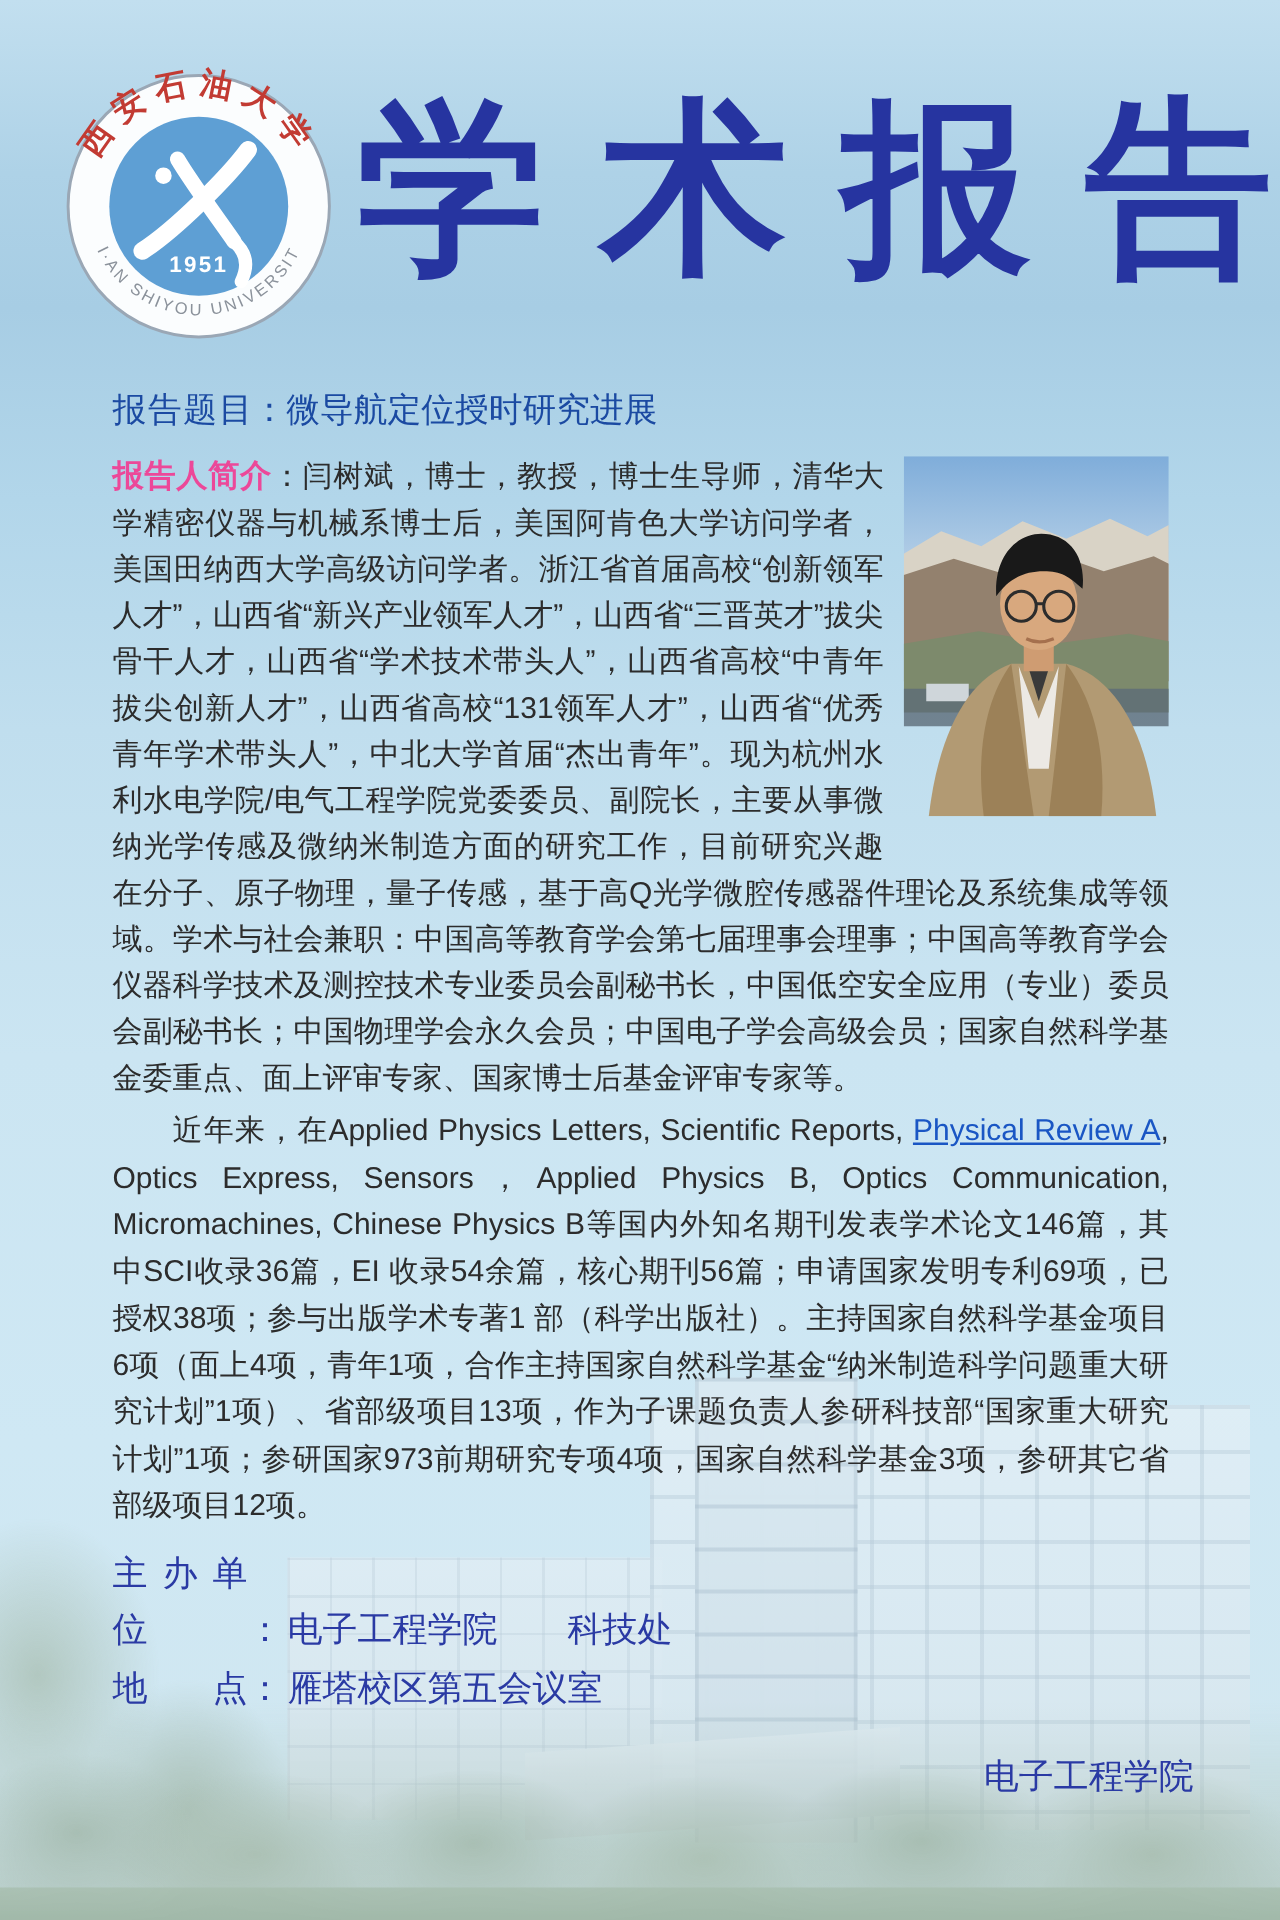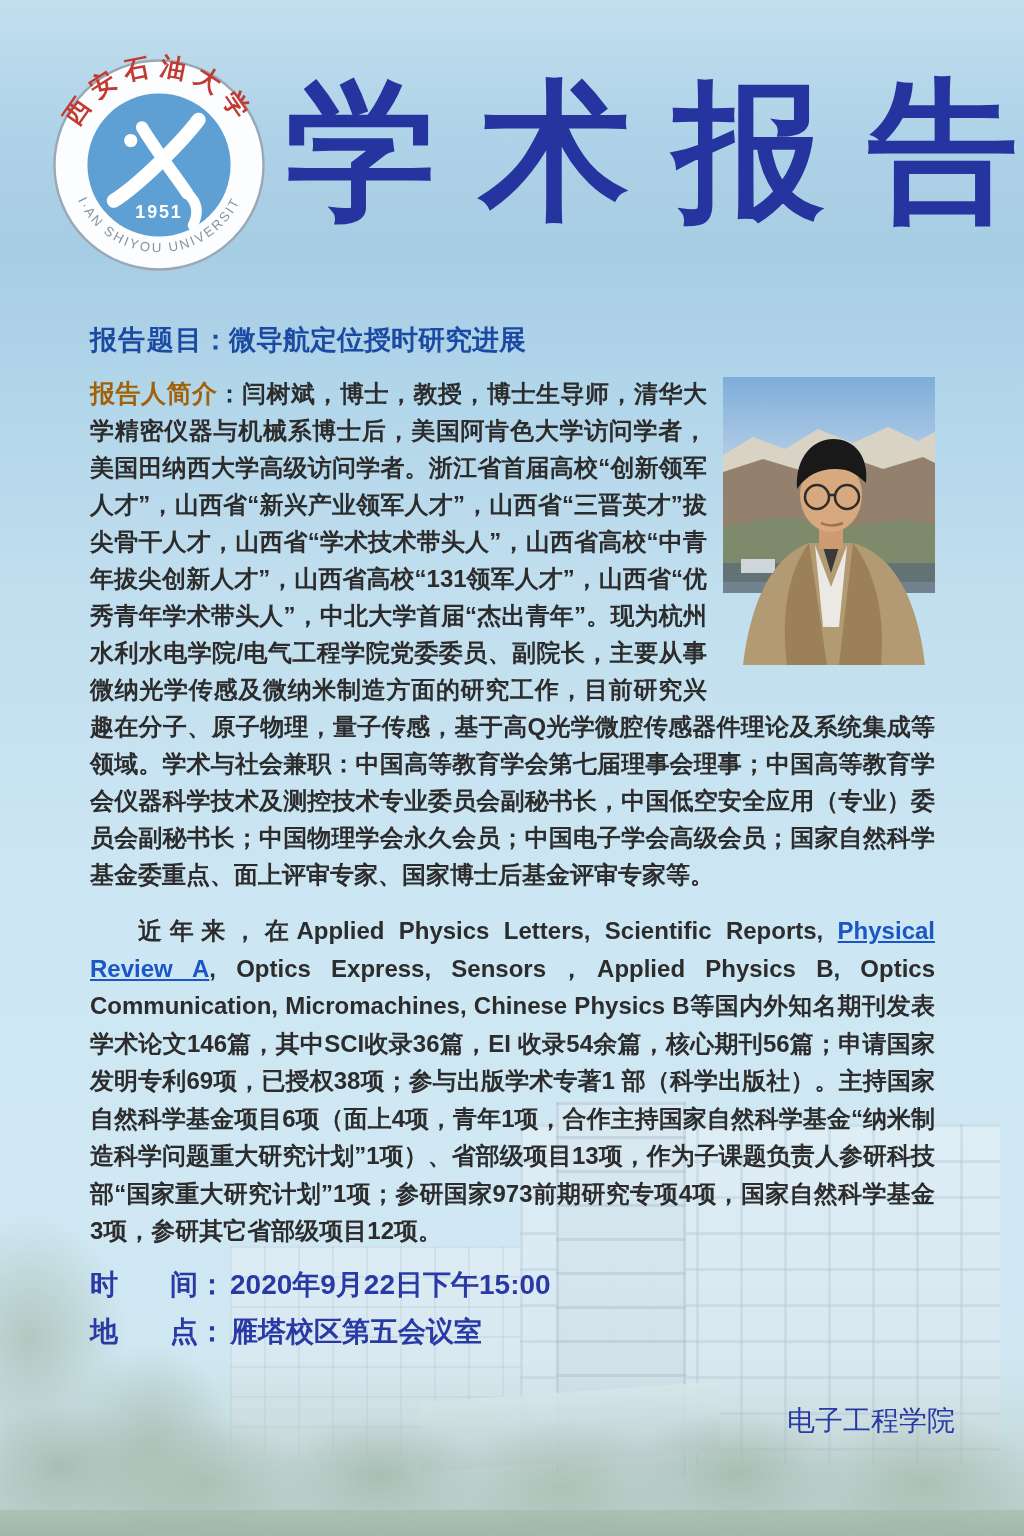--- a/index.html
+++ b/index.html
@@ -67,32 +67,32 @@
   .logo { position:absolute; left:46px; top:52px; width:226px; height:226px; }
   .title {
     position:absolute; left:286px; top:52px; width:700px;
     font-family:"Liberation Serif", serif;
     font-weight:bold; font-size:150px; line-height:200px;
     letter-spacing:44px; white-space:nowrap;
     color:#2634a0;
   }
 
   
-  .content { position:absolute; left:90px; top:318px; width:845px;font-weight:bold; }
+  .content { position:absolute; left:90px; top:306px; width:845px; }
 
   .meta-row { font-size:27px; line-height:45px; color:#1b4aa2; white-space:pre; }
   .meta-label { display:inline-block; width:112px; text-align:justify; text-align-last:justify; }
   .meta-colon { display:inline-block; }
 
   .bio { margin-top:12px; font-size:24px; line-height:37px; text-align:justify;
          color:#2c2c2c; }
-  .bio b { color:#a16207; font-size:25px; }
+  .bio b { color:#ec4899; font-size:25px; }
   .speaker-photo { float:right; width:212px; height:288px; margin:2px 0 8px 16px; }
 
-  .para2 { margin-top:19px; font-size:24px; line-height:37.5px; text-align:justify;
+  .para2 { margin-top:5px; font-size:24px; line-height:37.5px; text-align:justify;
            text-indent:2em; color:#2c2c2c; }
   .journal-link { color:#1a56c4; text-decoration:underline; cursor:pointer; }
 
   
   .footer { margin-top:12px; color:#2a3aa4; font-size:28px; }
   .f-row { line-height:45px; }
   .f-label { display:inline-block; width:108px; text-align:justify; text-align-last:justify;
              vertical-align:bottom; }
   .f-value { margin-left:4px; }
   .f-row.indent { padding-left:128px; }
@@ -177,20 +177,20 @@
         <circle cx="124" cy="120" r="12" fill="none" stroke="#2c2c2c" stroke-width="2.5"></circle>
         <line x1="106" y1="118" x2="112" y2="118" stroke="#2c2c2c" stroke-width="2.5"></line>
         <path d="M 98 146 Q 108 151 120 146" stroke="#a5704e" stroke-width="2.5" fill="none"></path>
       </g>
     </svg><b>报告人简介</b><span>：</span><span>闫树斌，博士，教授，博士生导师，清华大学精密仪器与机械系博士后，美国阿肯色大学访问学者，美国田纳西大学高级访问学者。浙江省首届高校“创新领军人才”，山西省“新兴产业领军人才”，山西省“三晋英才”拔尖骨干人才，山西省“学术技术带头人”，山西省高校“中青年拔尖创新人才”，山西省高校“131领军人才”，山西省“优秀青年学术带头人”，中北大学首届“杰出青年”。现为杭州水利水电学院/电气工程学院党委委员、副院长，主要从事微纳光学传感及微纳米制造方面的研究工作，目前研究兴趣在分子、原子物理，量子传感，基于高Q光学微腔传感器件理论及系统集成等领域。学术与社会兼职：中国高等教育学会第七届理事会理事；中国高等教育学会仪器科学技术及测控技术专业委员会副秘书长，中国低空安全应用（专业）委员会副秘书长；中国物理学会永久会员；中国电子学会高级会员；国家自然科学基金委重点、面上评审专家、国家博士后基金评审专家等。</span>
   </p>
 
   <p class="para2"><span>近年来，在Applied Physics Letters, Scientific Reports, </span><a class="journal-link">Physical Review A</a><span>, Optics Express, Sensors，Applied Physics B, Optics Communication, Micromachines, Chinese Physics B等国内外知名期刊发表学术论文146篇，其中SCI收录36篇，EI 收录54余篇，核心期刊56篇；申请国家发明专利69项，已授权38项；参与出版学术专著1 部（科学出版社）。主持国家自然科学基金项目6项（面上4项，青年1项，合作主持国家自然科学基金“纳米制造科学问题重大研究计划”1项）、省部级项目13项，作为子课题负责人参研科技部“国家重大研究计划”1项；参研国家973前期研究专项4项，国家自然科学基金3项，参研其它省部级项目12项。</span></p>
 
   <div class="footer">
-    <div class="f-row spaced"><span class="f-label">时 间</span><span>：</span><span class="f-value">2020年9月22日下午15:00</span></div>
+    <div class="f-row"><span class="f-label">主办单位</span><span>：</span><span class="f-value">电子工程学院</span><span class="gap1">科技处</span></div>
     <div class="f-row spaced"><span class="f-label">地 点</span><span>：</span><span class="f-value">雁塔校区第五会议室</span></div>
   </div>
 </div>
 
 <div class="signature">
   <div>电子工程学院</div>
 </div>
 
 </body></html>

